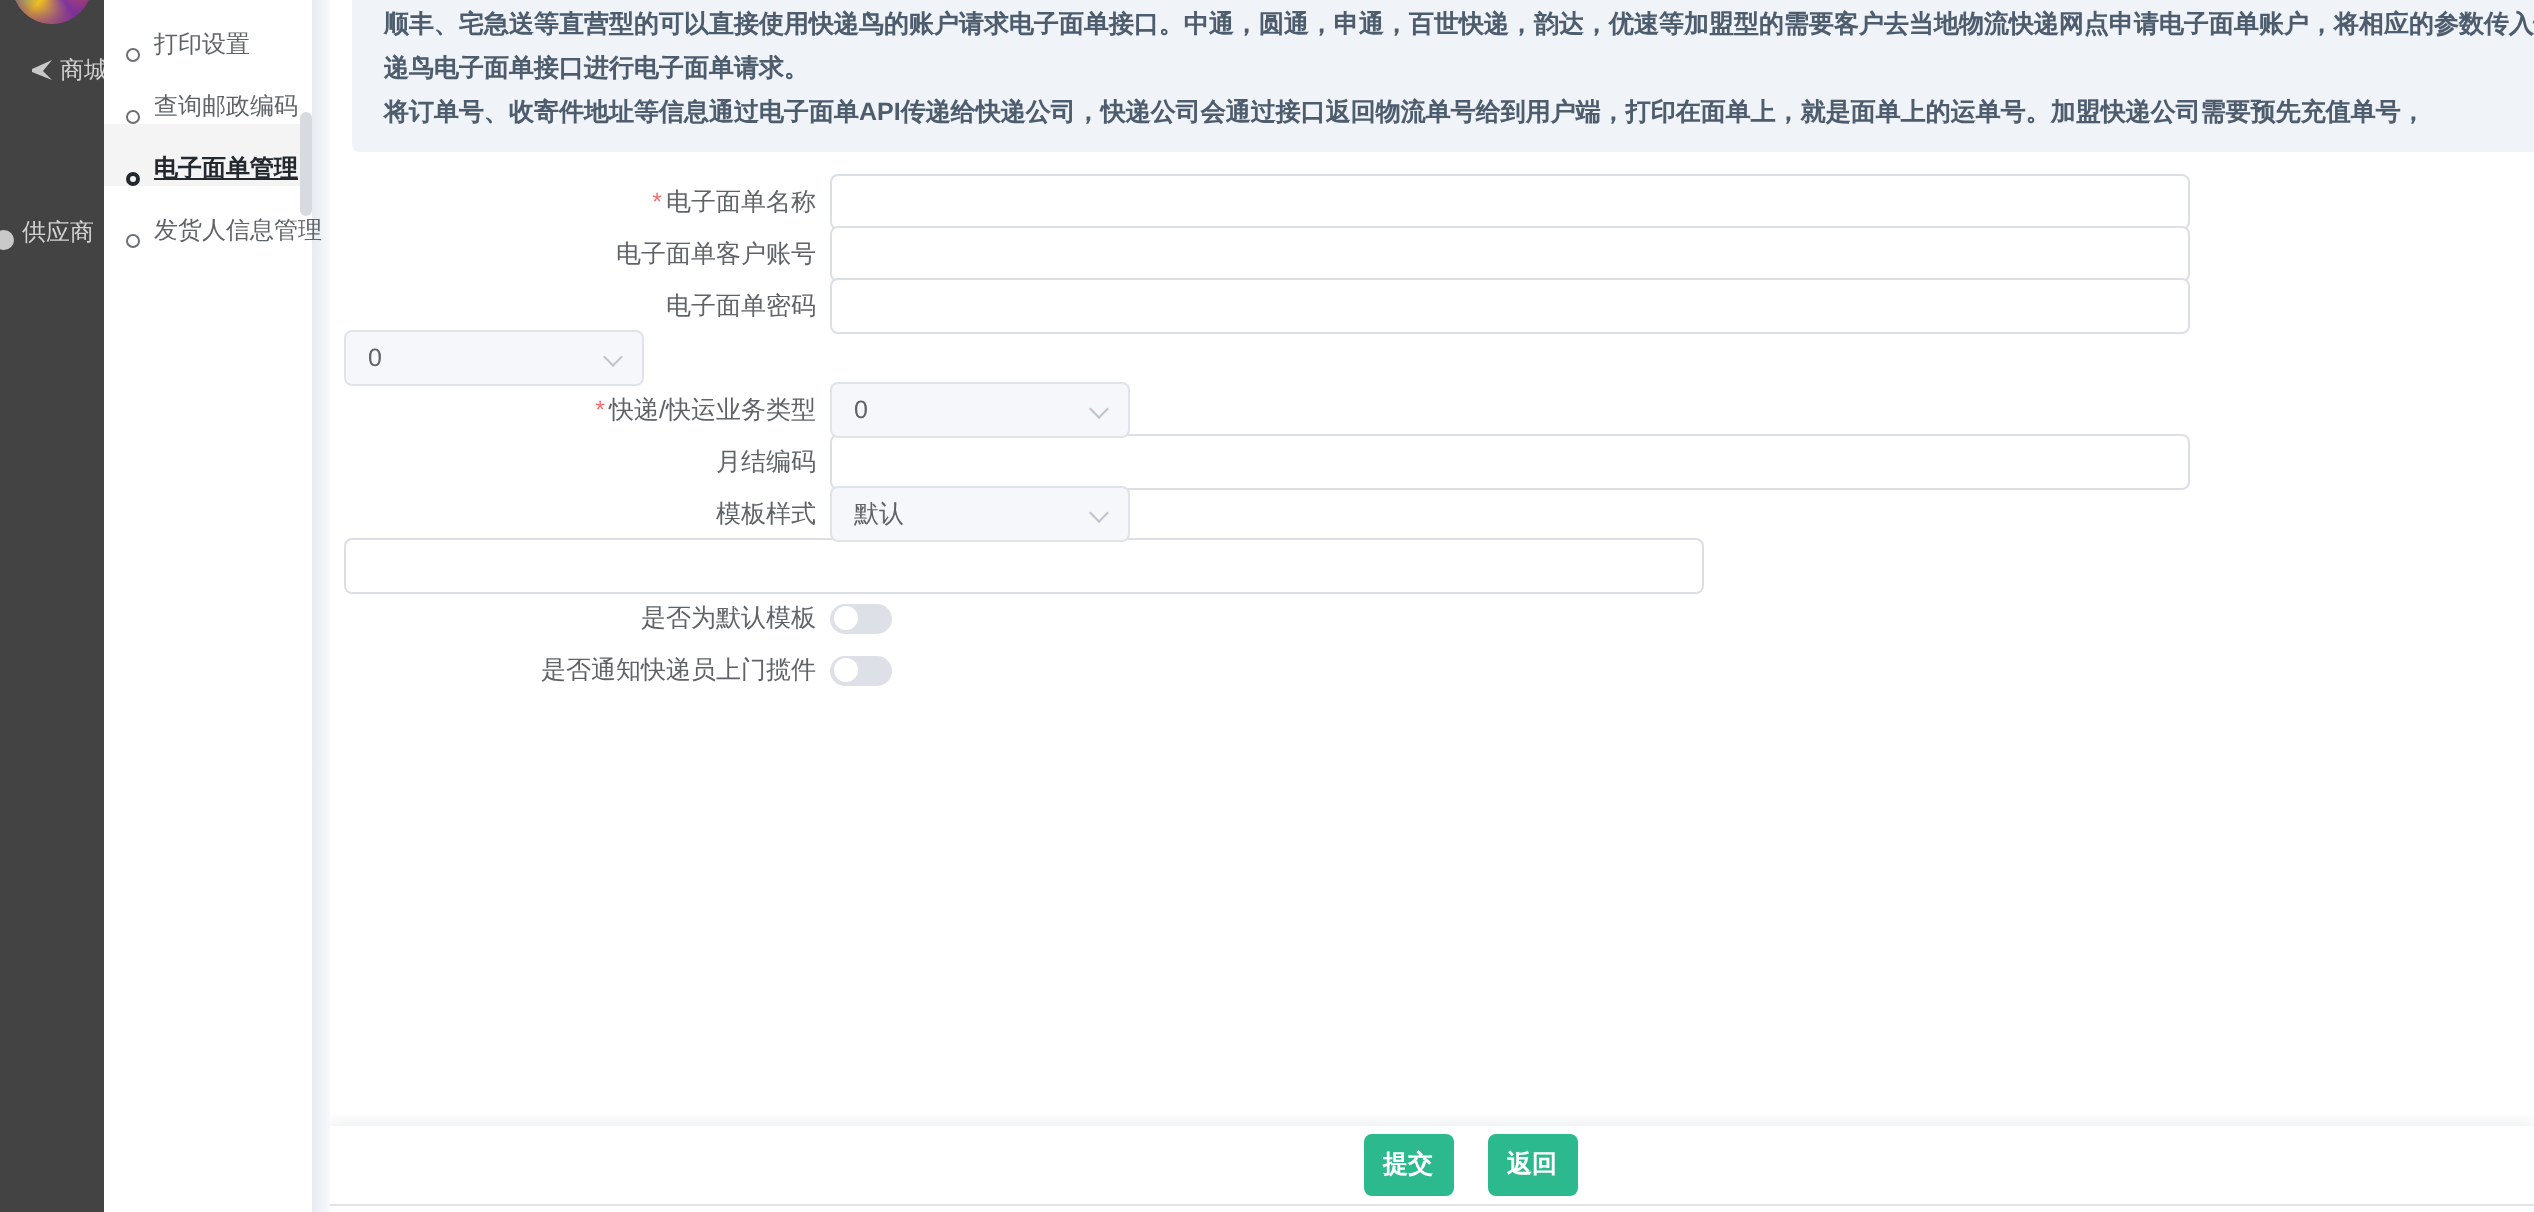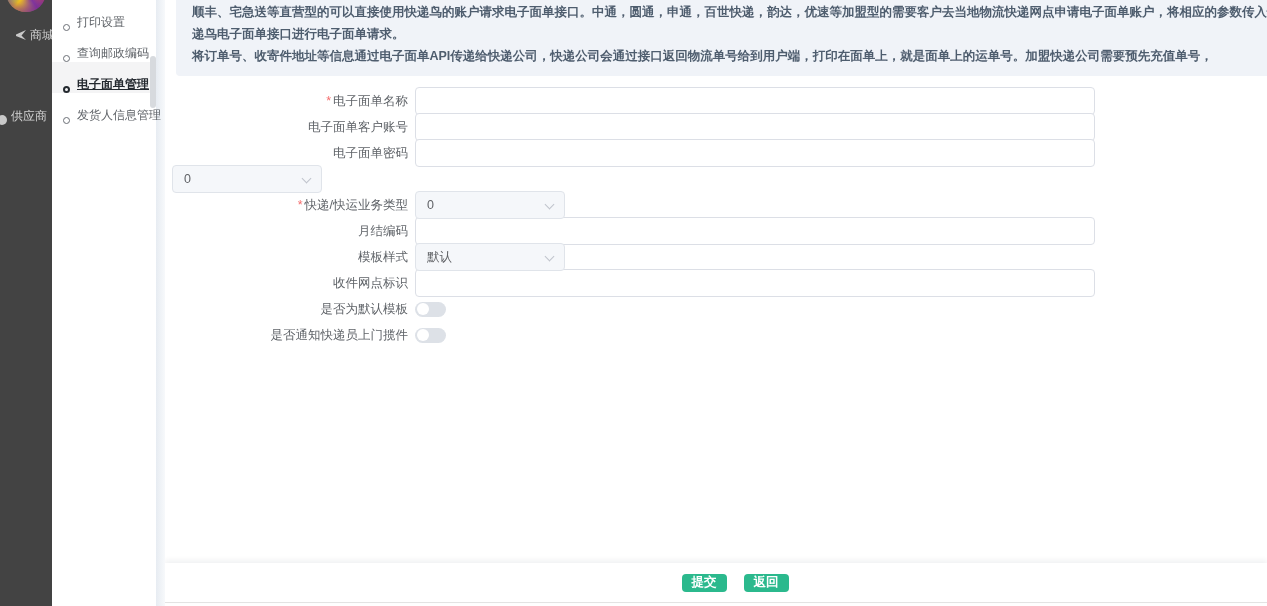--- a/index.html
+++ b/index.html
@@ -64,21 +64,21 @@
     transform:rotate(45deg); }
   .switch { margin-left:7px; width:31px; height:15px; border-radius:8px;
     background:#dde1e7; position:relative; cursor:pointer; flex:none; }
   .switch .knob { position:absolute; left:1.5px; top:1.5px; width:12px; height:12px;
     border-radius:50%; background:#fff; }
 
   .footer { position:absolute; left:0; top:563px; width:100%; height:40px; background:#fff;
     box-shadow:0 -3px 5px rgba(15,35,55,.06); border-bottom:1px solid #e3e3e3;
     display:flex; align-items:center; justify-content:center; z-index:4; }
   .btn-group { display:flex; gap:17px; transform:translateX(19px); }
-  .btn { min-width:42px; height:18px; padding:0 10px; background:#2bb98d; color:#fff;
+  .btn { min-width:42px; height:31px; padding:0 10px; background:#2bb98d; color:#fff;
     border:none; border-radius:4px; font-size:12.5px; font-weight:bold; cursor:pointer;
     font-family:inherit; }
 </style>
 </head>
 <body>
 
 <div class="app">
 
   <div class="dark-sidebar">
     <div class="logo"></div>
@@ -160,21 +160,20 @@
 
       <div class="row">
         <span class="lbl">模板样式</span>
         <div class="select">
           <span>默认</span>
           <span class="chev"></span>
         </div>
       </div>
 
       <div class="row">
-        <span class="lbl">收件网点标识</span>
         <input class="text-input" type="text" value="" style="">
       </div>
 
       <div class="row">
         <span class="lbl">是否为默认模板</span>
         <div class="switch">
           <span class="knob"></span>
         </div>
       </div>
 

